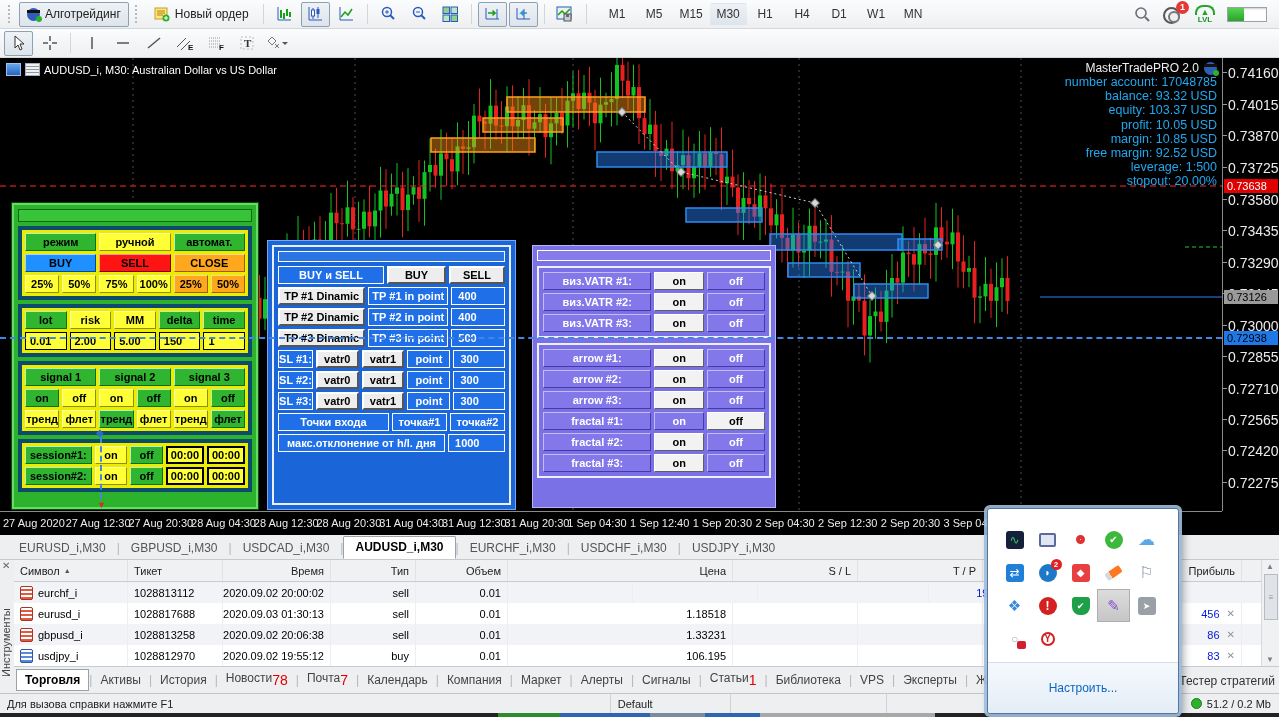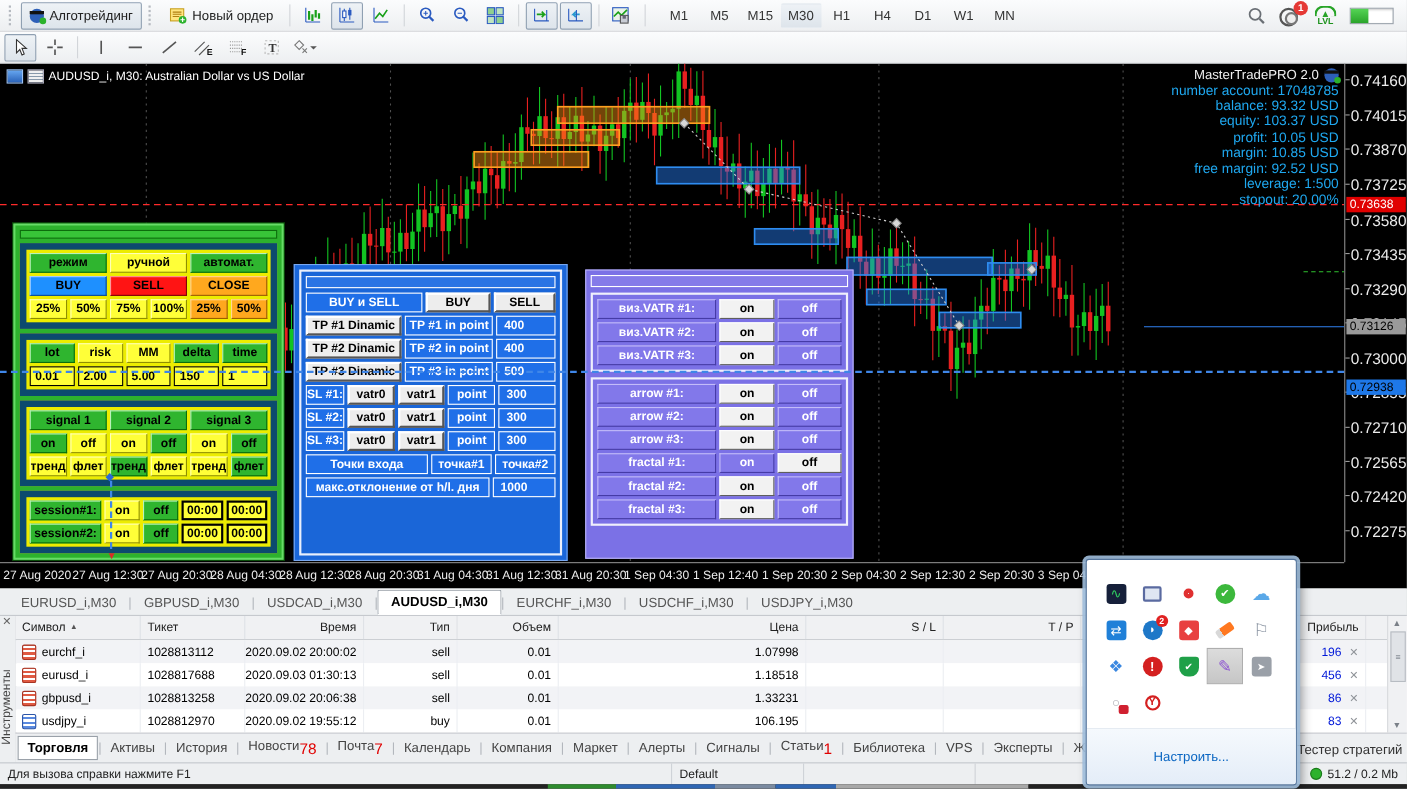--- a/index.html
+++ b/index.html
@@ -57,21 +57,21 @@
   #mini-marker .top-d{position:absolute;left:-6px;top:-10px;color:#2a6ad8;font-size:10px}
   #mini-marker .bot-a{position:absolute;left:-5px;bottom:-11px;color:#d82a2a;font-size:9px}
   
   .prow{display:flex;gap:3px}
   .pb{height:18px;font-size:11px;font-weight:700;display:flex;align-items:center;justify-content:center;
       color:#000;border:1px solid;box-sizing:border-box;white-space:nowrap;overflow:hidden}
   #green-panel{position:absolute;left:12px;top:145px;width:246px;height:306px;box-sizing:border-box;
       background:#2db22d;border:2px solid #66dc66;outline:1px solid #0a4d0a;padding:4px;z-index:2;
       display:flex;flex-direction:column;gap:4px}
   .g-title{height:11px;background:#38c438;border:1px solid #0c6c0c}
-  .g-box{background:#ecec00;border:6px solid #0c4a6e;padding:3px;display:flex;flex-direction:column;gap:3px;flex:none}
+  .g-box{background:#ecec00;border:4px solid #0c4a6e;padding:3px;display:flex;flex-direction:column;gap:3px;flex:none}
   .gbtn{background:#2fb52f;border-color:#b9f2b9 #0c6e0c #0c6e0c #b9f2b9}
   .ybtn{background:#ffff38;border-color:#ffffb6 #8f8f00 #8f8f00 #ffffb6}
   .obtn{background:#ffa81e;border-color:#ffd894 #9a5f00 #9a5f00 #ffd894}
   .buybtn{background:#1e90ff;border-color:#a8d2ff #0a4a90 #0a4a90 #a8d2ff}
   .sellbtn{background:#ff1414;border-color:#ff9898 #7e0404 #7e0404 #ff9898}
   .ginput{background:#ffff38;border:1px solid #000;justify-content:flex-start;padding-left:4px;font-weight:700}
   .gtime{background:#ffff38;border:2px solid #000;justify-content:center;font-weight:700}
   #blue-panel{position:absolute;left:267px;top:182px;width:249px;height:270px;box-sizing:border-box;
       background:#1a66d8;border:1px solid #79a8f0;padding:4px;z-index:2}
   .b-inner{border:2px solid #e9effc;height:100%;box-sizing:border-box;padding:4px;display:flex;
@@ -684,21 +684,21 @@
       <div class="plabel" style="top: 197px;">0.73290</div>
       <div class="plabel" style="top: 228px;">0.73145</div>
       <div class="plabel" style="top: 260px;">0.73000</div>
       <div class="plabel" style="top: 291px;">0.72855</div>
       <div class="plabel" style="top: 323px;">0.72710</div>
       <div class="plabel" style="top: 354px;">0.72565</div>
       <div class="plabel" style="top: 385px;">0.72420</div>
       <div class="plabel" style="top: 417px;">0.72275</div>
       <div class="pmarker" style="top: 121px; background: rgb(224, 0, 0); color: rgb(255, 255, 255);">0.73638</div>
       <div class="pmarker" style="top: 232px; background: rgb(154, 154, 154); color: rgb(0, 0, 0);">0.73126</div>
-      <div class="pmarker" style="top: 287px; background: rgb(30, 120, 232); color: rgb(0, 0, 0);">0.72938</div>
+      <div class="pmarker" style="top: 273px; background: rgb(30, 120, 232); color: rgb(0, 0, 0);">0.72938</div>
     </div>
   <div id="time-axis">
       <div class="tlabel" style="left: 3px;">27 Aug 2020</div>
       <div class="tlabel" style="left: 65.7px;">27 Aug 12:30</div>
       <div class="tlabel" style="left: 128.4px;">27 Aug 20:30</div>
       <div class="tlabel" style="left: 191.1px;">28 Aug 04:30</div>
       <div class="tlabel" style="left: 253.8px;">28 Aug 12:30</div>
       <div class="tlabel" style="left: 316.5px;">28 Aug 20:30</div>
       <div class="tlabel" style="left: 379.2px;">31 Aug 04:30</div>
       <div class="tlabel" style="left: 441.9px;">31 Aug 12:30</div>
@@ -964,21 +964,20 @@
     <div id="tbody">
         <div class="trow odd">
           <div class="td" style="width: 114px;">
             <div class="sym-ic sell"></div>
             <span>eurchf_i</span>
           </div>
           <div class="td" style="width: 95px;">1028813112</div>
           <div class="td ar" style="width: 108px;">2020.09.02 20:00:02</div>
           <div class="td ar" style="width: 85px;">sell</div>
           <div class="td ar" style="width: 92px;">0.01</div>
-          <div class="td ar" style="width: 225px;">1.07998</div>
           <div class="td ar" style="width: 125px;"></div>
           <div class="td ar" style="width: 125px;"></div>
           <div class="td ar" style="width: 171px;"></div>
           <div class="td ar" style="width: 88px;">
             <span class="profit">196</span>
             <span class="xbtn">✕</span>
           </div>
         </div>
         <div class="trow">
           <div class="td" style="width: 114px;">

